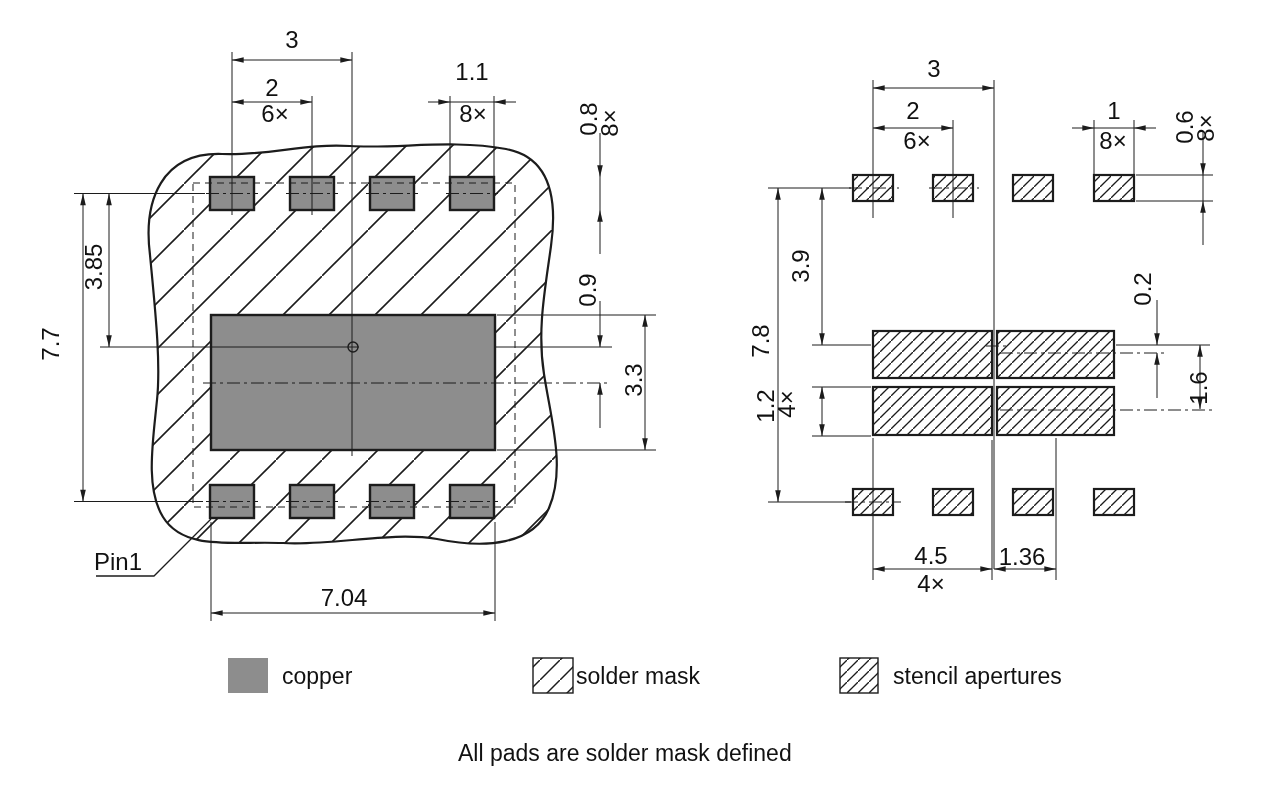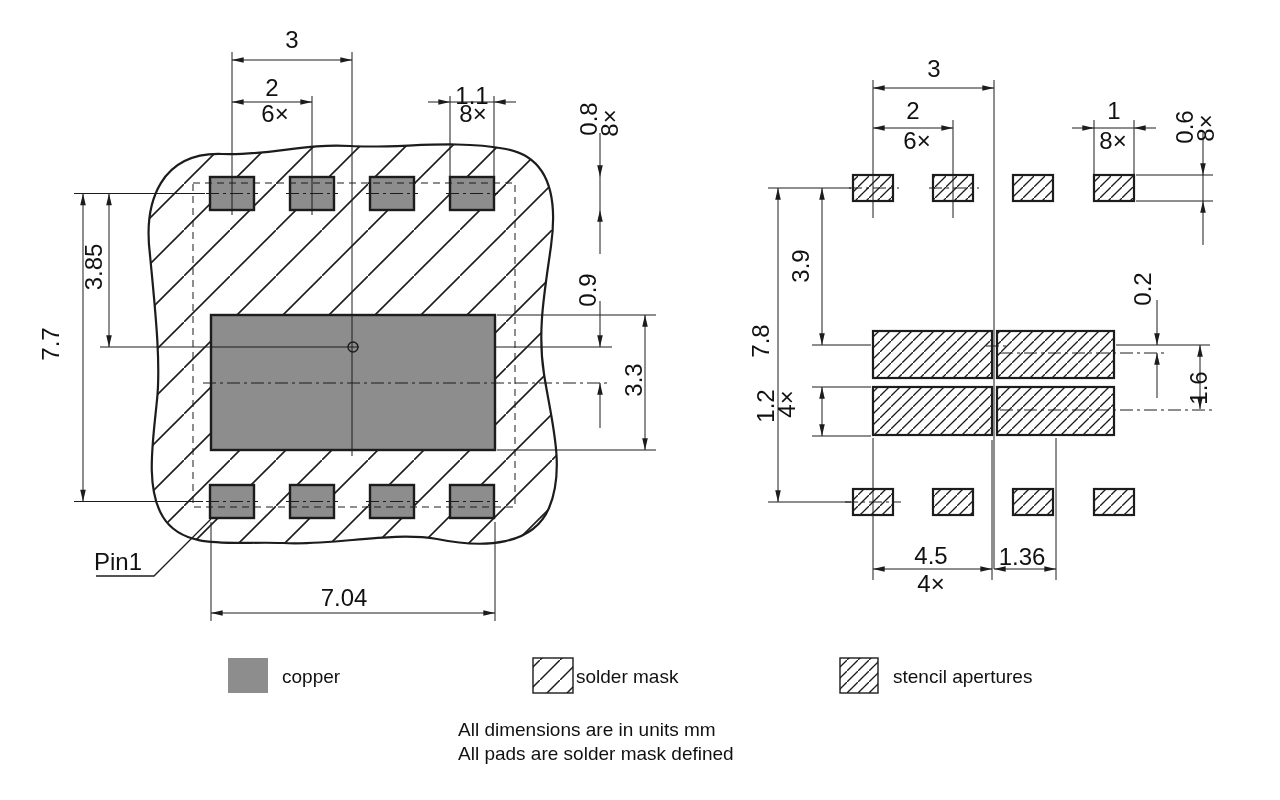--- a/index.html
+++ b/index.html
@@ -13,21 +13,21 @@
   .dash{stroke-dasharray:7 5;}
   .dd{stroke-dasharray:13 4 3 4;}
   .pad{fill:var(--copper);stroke:var(--line);stroke-width:2.4;}
   .sten{fill:url(#hs);stroke:var(--line);stroke-width:2.2;}
   .dim{stroke:var(--line);stroke-width:1;fill:none;
        marker-start:url(#arr);marker-end:url(#arr);}
   .de{stroke:var(--line);stroke-width:1;fill:none;marker-end:url(#arr);}
   .lbl{position:absolute;font-size:24px;line-height:1;color:#111;white-space:nowrap;
        transform:translate(-50%,-50%);}
   .rot{transform:translate(-50%,-50%) rotate(-90deg);}
-  .la{transform:translate(0,-50%);font-size:19px;}
+  .la{transform:translate(0,-50%);font-size:23px;}
 </style>
 </head>
 <body>
 
 <div id="stage">
 
 <svg width="1280" height="800" viewBox="0 0 1280 800">
   <defs>
     <marker id="arr" markerUnits="userSpaceOnUse" markerWidth="14" markerHeight="10" refX="12.5" refY="4.5" orient="auto-start-reverse">
       <path d="M12.5,4.5 L0.8,1.7 L0.8,7.3 Z" fill="#1c1c1c"></path>
@@ -177,21 +177,21 @@
   <g>
     <rect x="228" y="658" width="40" height="35" fill="var(--copper)"></rect>
     <rect x="533" y="658" width="40" height="35" fill="url(#hl)" stroke="#1c1c1c" stroke-width="1.4"></rect>
     <rect x="840" y="658" width="38" height="35" fill="url(#hs)" stroke="#1c1c1c" stroke-width="1.4"></rect>
   </g>
 </svg>
 
 <div class="lbl" style="left:292px;top:40px">3</div>
 <div class="lbl" style="left:272px;top:88px">2</div>
 <div class="lbl" style="left:275px;top:114px">6×</div>
-<div class="lbl" style="left:472px;top:96px">1.1</div>
+<div class="lbl" style="left:472px;top:72px">1.1</div>
 <div class="lbl" style="left:473px;top:114px">8×</div>
 <div class="lbl rot" style="left:589px;top:119px">0.8</div>
 <div class="lbl rot" style="left:610px;top:123px">8×</div>
 <div class="lbl rot" style="left:51px;top:344px">7.7</div>
 <div class="lbl rot" style="left:94px;top:267px">3.85</div>
 <div class="lbl rot" style="left:588px;top:290px">0.9</div>
 <div class="lbl rot" style="left:634px;top:380px">3.3</div>
 <div class="lbl" style="left:118px;top:562px">Pin1</div>
 <div class="lbl" style="left:344px;top:598px">7.04</div>
 
@@ -209,16 +209,15 @@
 <div class="lbl rot" style="left:1143px;top:289px">0.2</div>
 <div class="lbl rot" style="left:1199px;top:388px">1.6</div>
 <div class="lbl" style="left:931px;top:556px">4.5</div>
 <div class="lbl" style="left:931px;top:584px">4×</div>
 <div class="lbl" style="left:1022px;top:557px">1.36</div>
 
 <div class="lbl la" style="left:282px;top:676px">copper</div>
 <div class="lbl la" style="left:576px;top:676px">solder mask</div>
 <div class="lbl la" style="left:893px;top:676px">stencil apertures</div>
 
-<div class="lbl la" style="left:458px;top:729px">All dimensions are in units mm</div>
 <div class="lbl la" style="left:458px;top:753px">All pads are solder mask defined</div>
 
 </div>
 
 </body></html>

